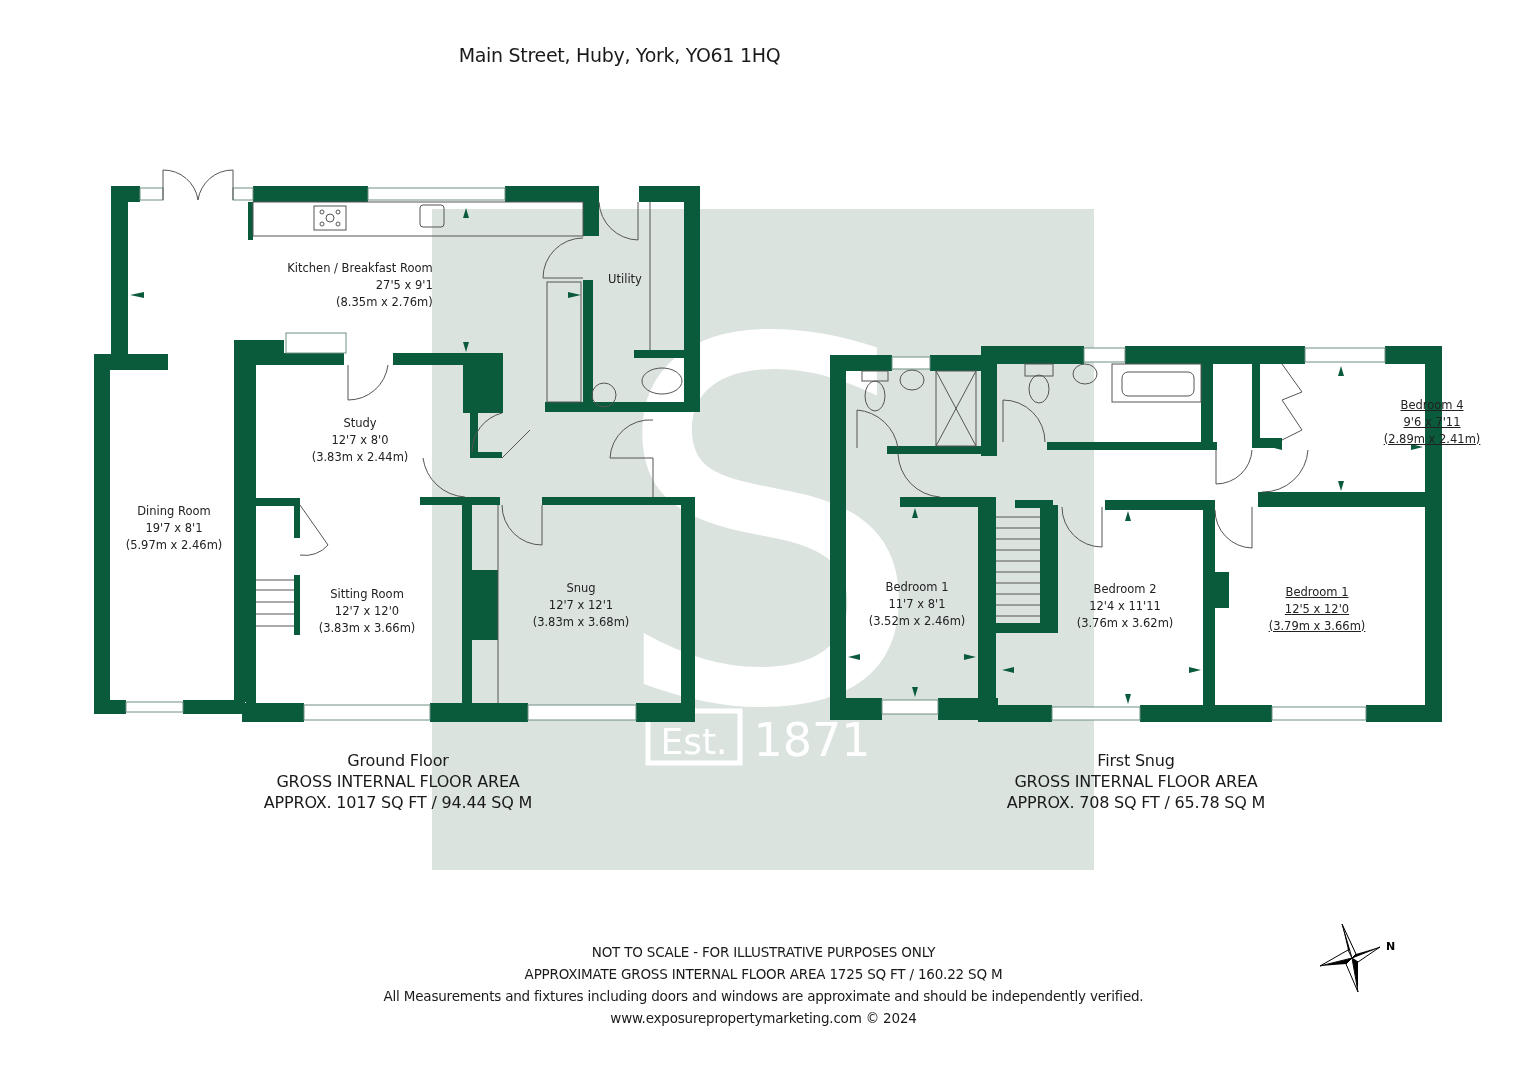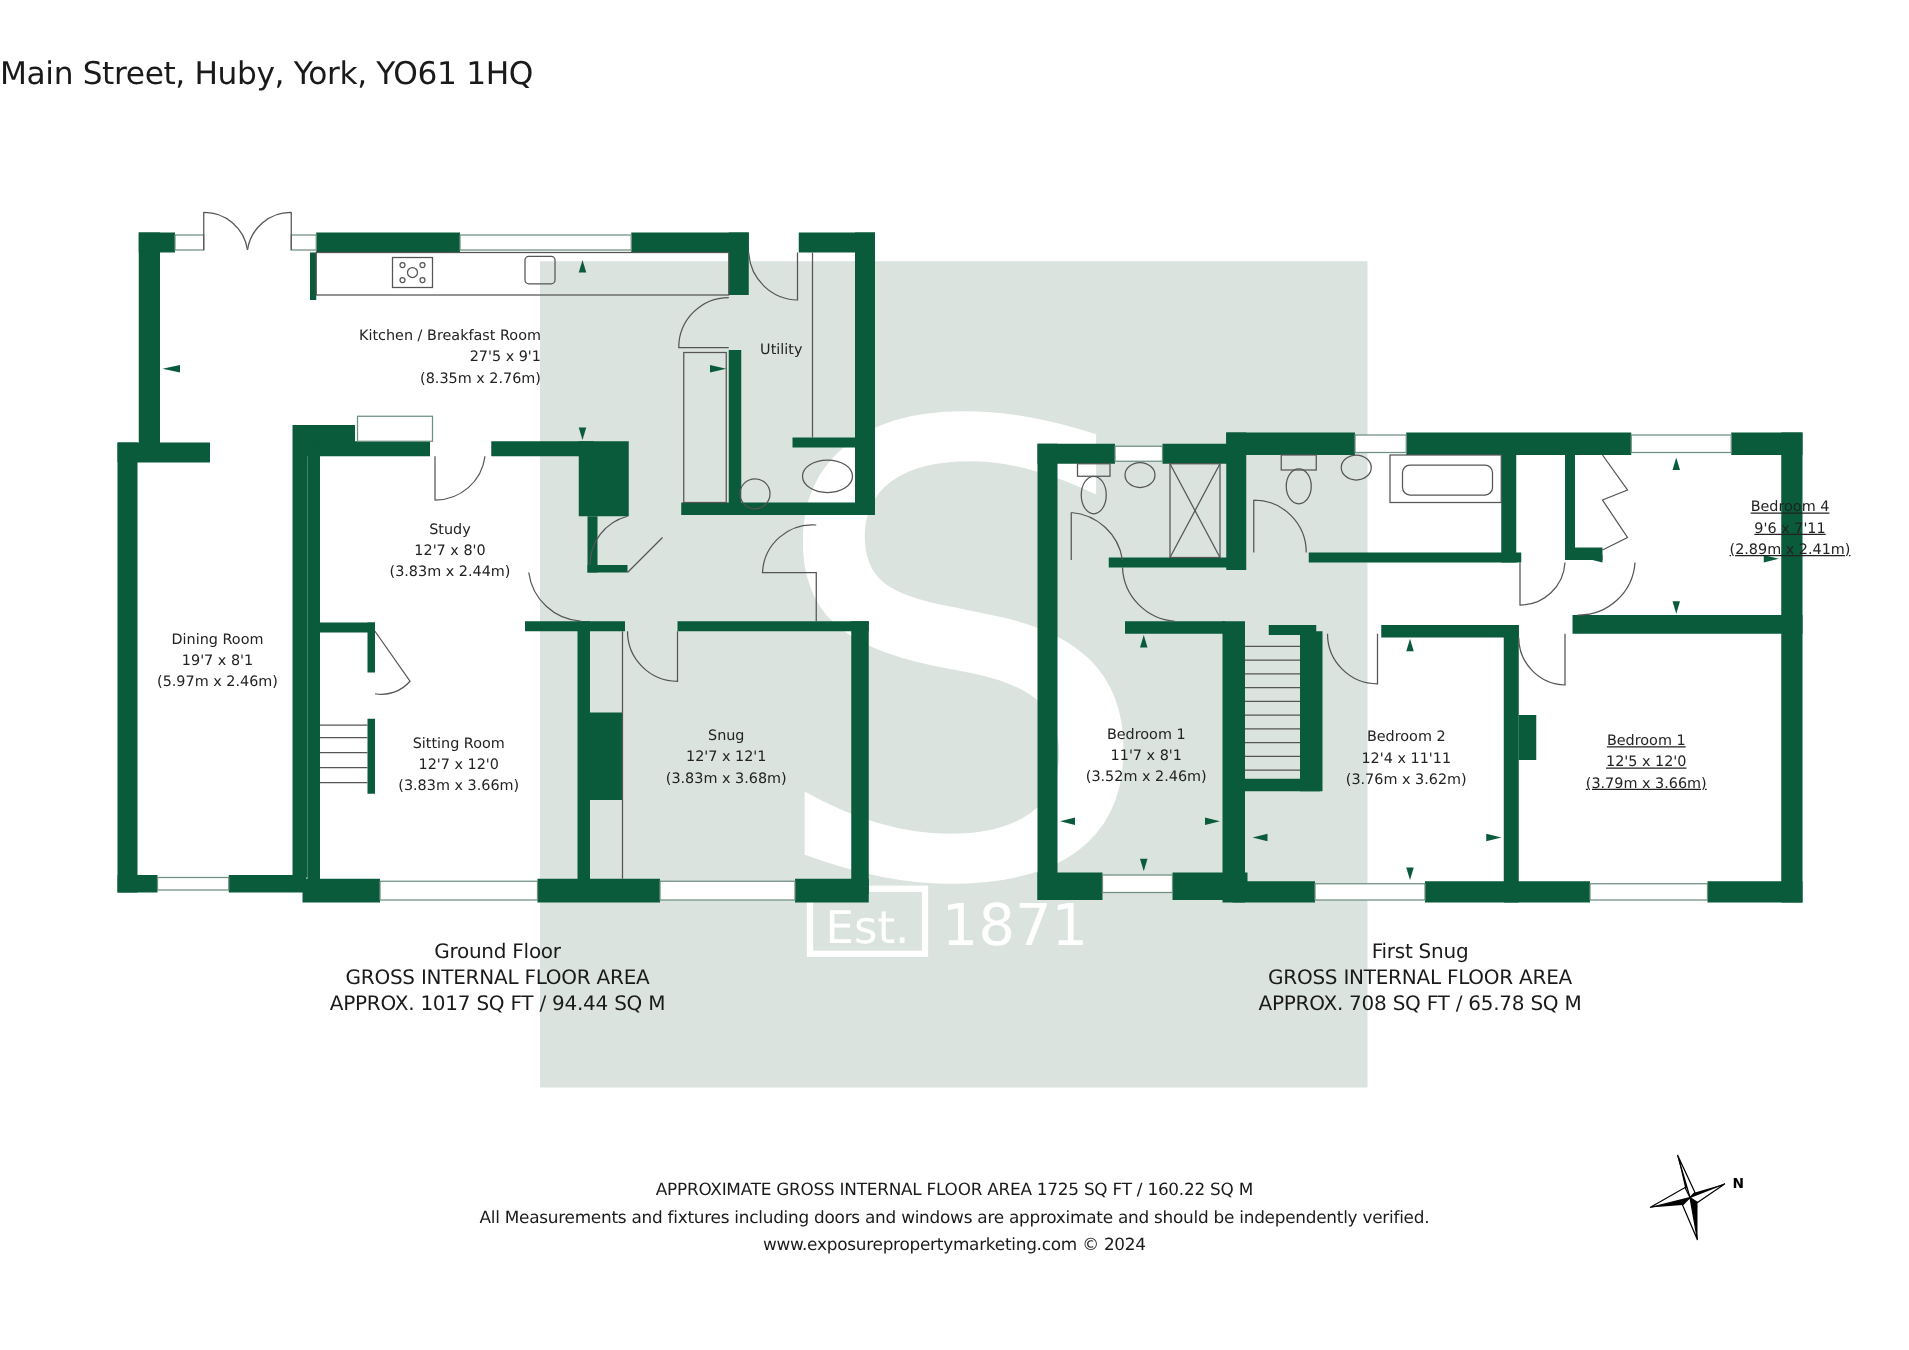--- a/index.html
+++ b/index.html
@@ -1,18 +1,18 @@
 <!DOCTYPE html>
 <html><head>
 <meta charset="utf-8">
 <style>
   html, body { margin:0; padding:0; background:#ffffff; }
   body { width:1527px; height:1080px; position:relative; overflow:hidden; font-family:"DejaVu Sans", "Liberation Sans", sans-serif; color:#1a1a1a; }
   .abs { position:absolute; }
-  .title { left:0; top:44px; width:1239px; font-size:25px; letter-spacing:-0.3px; }
+  .title { left:0; top:44px; width:1239px; text-align:center; font-size:19px; letter-spacing:-0.3px; }
   #plan { position:absolute; left:0; top:0; }
   .room-label { position:absolute; text-align:center; font-size:11.5px; line-height:17px; transform:translateX(-50%); white-space:nowrap; color:#222; }
   .floor-caption { position:absolute; text-align:center; font-size:16px; line-height:21px; transform:translateX(-50%); white-space:nowrap; letter-spacing:-0.2px; }
   .footer { position:absolute; left:0; width:1527px; text-align:center; top:941px; font-size:13.5px; line-height:22px; letter-spacing:-0.2px; }
   .compass { position:absolute; left:1316px; top:920px; width:80px; height:75px; }
 </style>
 </head>
 <body>
 
 <div class="abs title">Main Street, Huby, York, YO61 1HQ</div>
@@ -270,20 +270,21 @@
   <div>GROSS INTERNAL FLOOR AREA</div>
   <div>APPROX. 1017 SQ FT / 94.44 SQ M</div>
 </div>
 <div class="floor-caption" style="left:1136px; top:750px;">
   <div>First Snug</div>
   <div>GROSS INTERNAL FLOOR AREA</div>
   <div>APPROX. 708 SQ FT / 65.78 SQ M</div>
 </div>
 
 <div class="footer">
+  <div>NOT TO SCALE - FOR ILLUSTRATIVE PURPOSES ONLY</div>
   <div>APPROXIMATE GROSS INTERNAL FLOOR AREA 1725 SQ FT / 160.22 SQ M</div>
   <div>All Measurements and fixtures including doors and windows are approximate and should be independently verified.</div>
   <div>www.exposurepropertymarketing.com © 2024</div>
 </div>
 
 <svg class="compass" viewBox="0 0 80 75">
   <polygon points="26,4 32,30 40,34" fill="#000"></polygon>
   <polygon points="26,4 40,34 36,38" fill="#fff" stroke="#000" stroke-width="1"></polygon>
   <polygon points="64,27 40,34 36,38" fill="#000"></polygon>
   <polygon points="64,27 36,38 42,42" fill="#fff" stroke="#000" stroke-width="1"></polygon>

